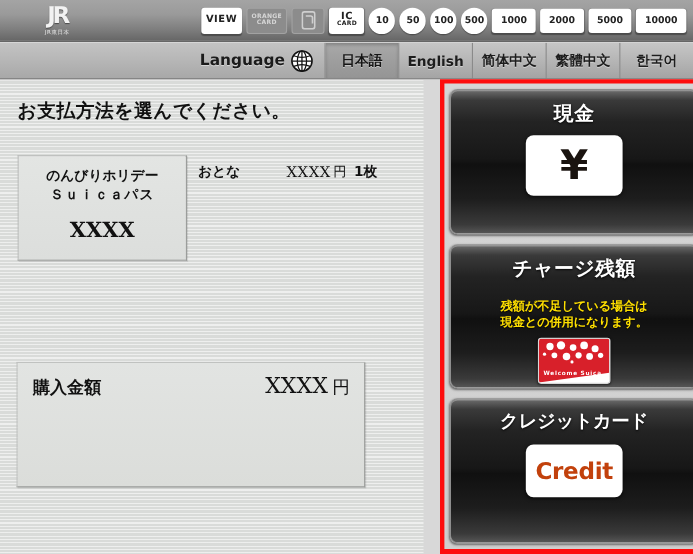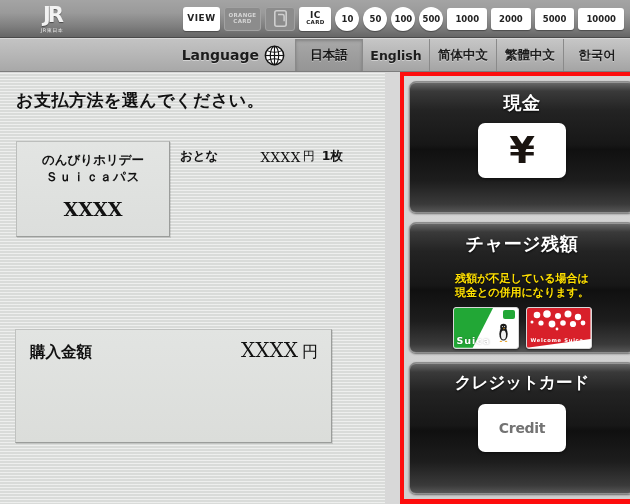--- a/index.html
+++ b/index.html
@@ -199,21 +199,21 @@
     display: flex; align-items: center; justify-content: center;
     box-shadow: 0 1px 3px rgba(0,0,0,.55);
   }
   .card-yen { width: 88px; height: 55px; margin-top: 8px; }
   .card-yen span {
     font-size: 37px; font-weight: bold; color: #1a1410;
     font-family: "DejaVu Sans", sans-serif; line-height: 1;
   }
   .card-credit { width: 88px; height: 48px; margin-top: 10px; }
   .card-credit span {
-    font-size: 14px; font-weight: bold; color: #737373;
+    font-size: 21px; font-weight: bold; color: #c2410c;
     letter-spacing: -.3px;
   }
 
   .suica-row { margin-top: 6px; display: flex; gap: 7px; }
   .suica-card, .welcome-card {
     position: relative; width: 66px; height: 42px; border-radius: 3px;
     background: #fff; overflow: hidden;
     border: 1px solid #d8d8d8;
     box-shadow: 0 1px 2px rgba(0,0,0,.5);
   }
@@ -376,35 +376,20 @@
     </div>
 
     <div class="pay-btn">
       <div class="pay-title">チャージ残額</div>
       <div class="pay-warn">
         <div>残額が不足している場合は</div>
         <div>現金との併用になります。</div>
       </div>
       <div class="suica-row">
 
-        <div class="suica-card">
-          <div class="sc-green"></div>
-          <div class="sc-chip"></div>
-          <svg class="sc-peng" viewBox="0 0 13 20">
-            <ellipse cx="6.5" cy="11" rx="4.2" ry="6.6" fill="#1a1a1a"></ellipse>
-            <ellipse cx="6.5" cy="12" rx="2.5" ry="4.6" fill="#f2f2f2"></ellipse>
-            <circle cx="6.5" cy="4" r="3.3" fill="#1a1a1a"></circle>
-            <circle cx="5.4" cy="3.6" r="0.55" fill="#fff"></circle>
-            <circle cx="7.6" cy="3.6" r="0.55" fill="#fff"></circle>
-            <path d="M6.5 4.6 l1.5 1 -1.5 .9 z" fill="#e8a020"></path>
-            <path d="M4 17.5 l-1.6 1.4 h3 z" fill="#e8a020"></path>
-            <path d="M9 17.5 l1.6 1.4 h-3 z" fill="#e8a020"></path>
-          </svg>
-          <div class="sc-logo">Suica</div>
-        </div>
 
         <div class="welcome-card">
           <div class="wc-red"></div>
           <svg class="wc-stars" viewBox="0 0 60 22">
             <g fill="#ffffff">
               <circle cx="7" cy="5" r="3.3"></circle>
               <circle cx="17" cy="4" r="3.8"></circle>
               <circle cx="28" cy="6" r="3.0"></circle>
               <circle cx="38" cy="4" r="3.5"></circle>
               <circle cx="48" cy="7" r="3.2"></circle>

